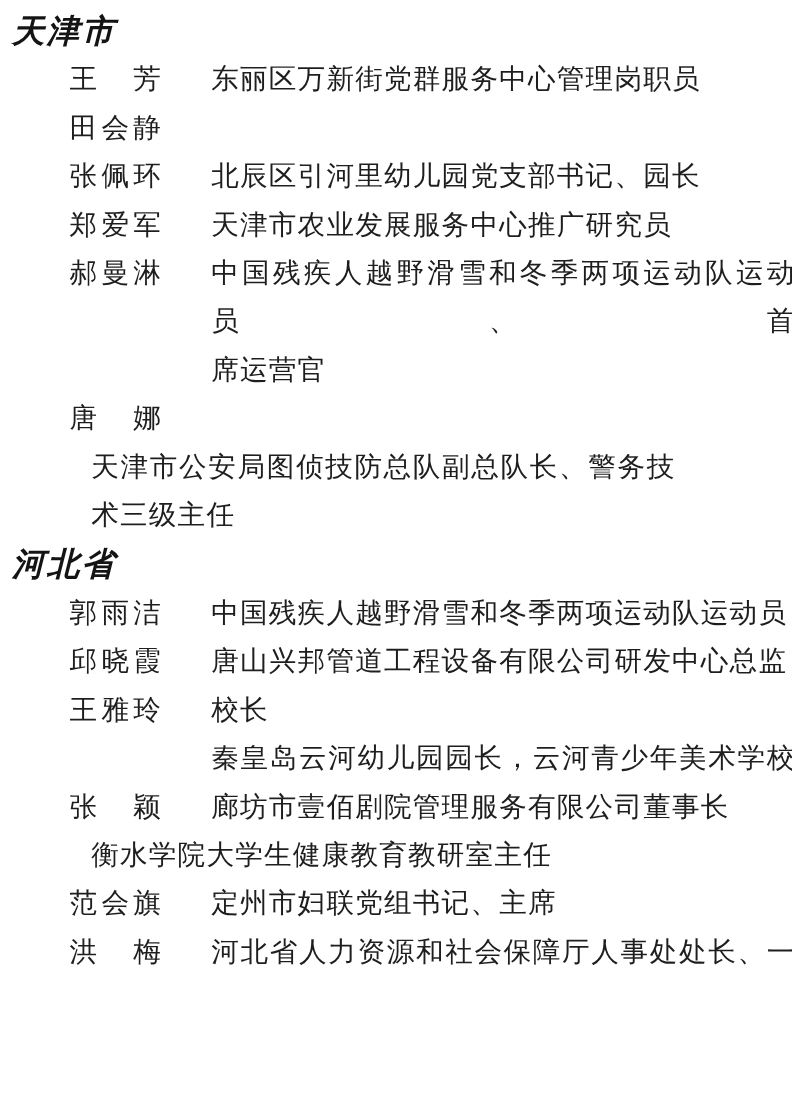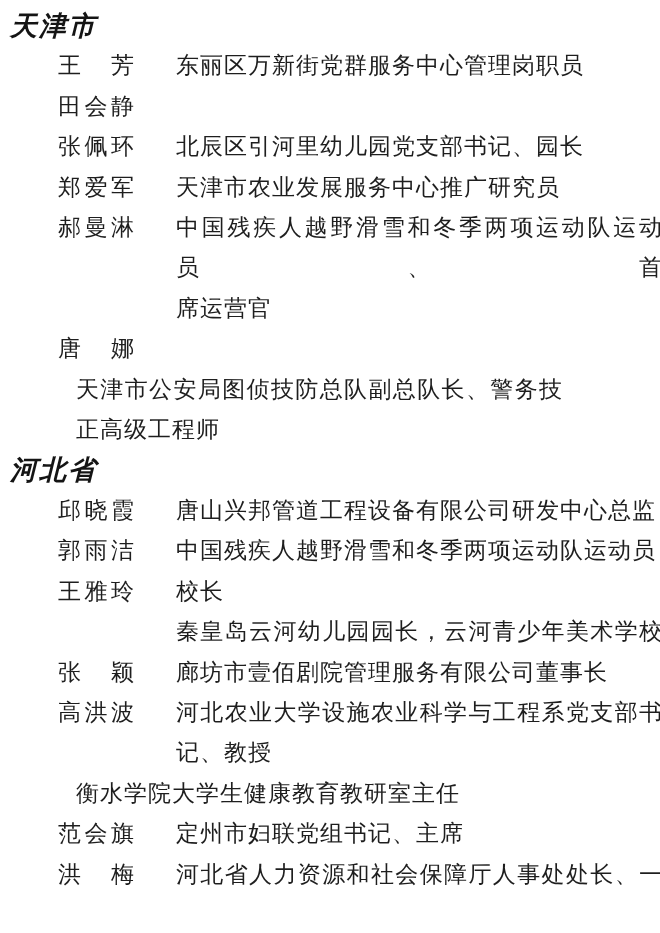--- a/index.html
+++ b/index.html
@@ -100,65 +100,58 @@
           </div>
   </div>
 
   <div class="entry">
     <div class="entry-name">唐　娜</div>
   </div>
 
   <div class="entry">
     <div class="entry-desc">
             <div class="desc-line full">天津市公安局图侦技防总队副总队长、警务技</div>
-            <div class="desc-line">正高级工程师</div>
+            <div class="desc-line">术三级主任</div>
           </div>
   </div>
 </div>
   </section>
 
   <section class="province-section">
     <div class="section-header">河北省</div>
     <div class="entry-list">
   <div class="entry">
-    <div class="entry-name">邱晓霞</div>
+    <div class="entry-name">郭雨洁</div>
     <div class="entry-desc">
-            <div class="desc-line">唐山兴邦管道工程设备有限公司研发中心总监</div>
+            <div class="desc-line">中国残疾人越野滑雪和冬季两项运动队运动员</div>
           </div>
   </div>
 
   <div class="entry">
-    <div class="entry-name">郭雨洁</div>
+    <div class="entry-name">邱晓霞</div>
     <div class="entry-desc">
-            <div class="desc-line">中国残疾人越野滑雪和冬季两项运动队运动员</div>
+            <div class="desc-line">唐山兴邦管道工程设备有限公司研发中心总监</div>
           </div>
   </div>
 
   <div class="entry">
     <div class="entry-name">王雅玲</div>
     <div class="entry-desc">
             <div class="desc-line">校长</div>
             <div class="desc-line full">秦皇岛云河幼儿园园长，云河青少年美术学校</div>
           </div>
   </div>
 
   <div class="entry">
     <div class="entry-name">张　颖</div>
     <div class="entry-desc">
             <div class="desc-line">廊坊市壹佰剧院管理服务有限公司董事长</div>
           </div>
   </div>
 
-  <div class="entry">
-    <div class="entry-name">高洪波</div>
-    <div class="entry-desc">
-            <div class="desc-line full">河北农业大学设施农业科学与工程系党支部书</div>
-            <div class="desc-line">记、教授</div>
-          </div>
-  </div>
 
   <div class="entry">
     <div class="entry-desc">
             <div class="desc-line">衡水学院大学生健康教育教研室主任</div>
           </div>
   </div>
 
   <div class="entry">
     <div class="entry-name">范会旗</div>
     <div class="entry-desc">

